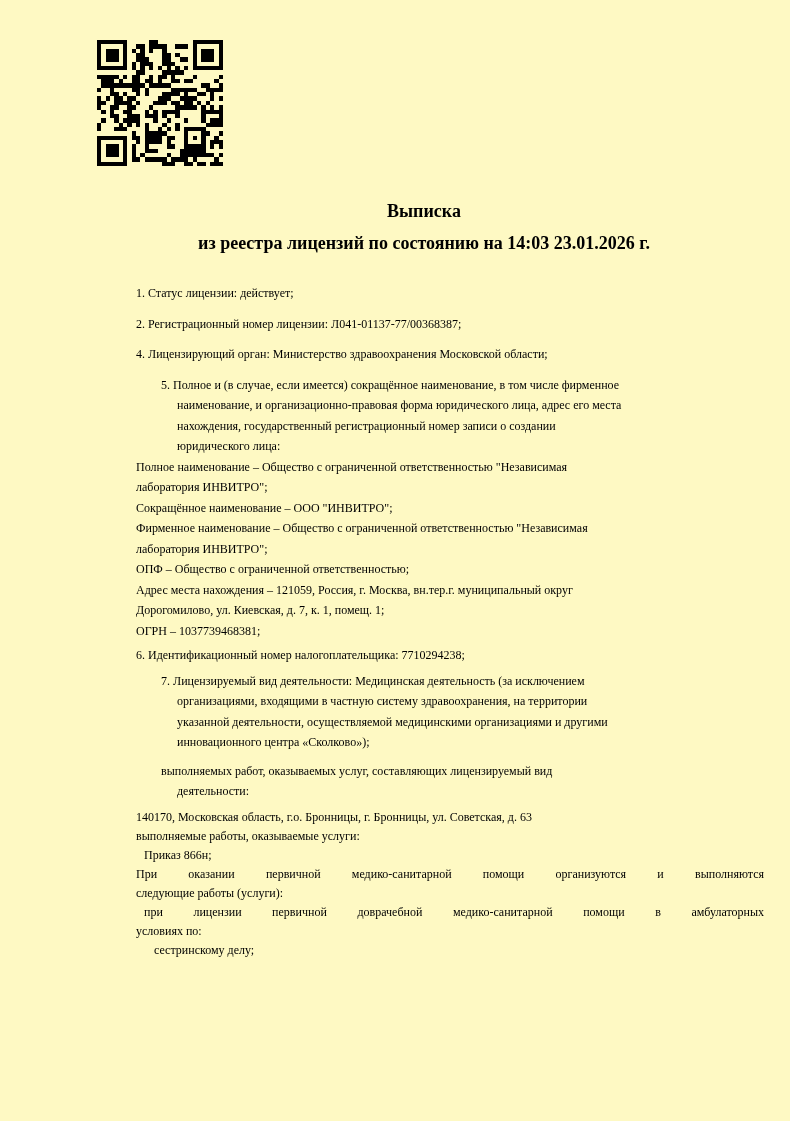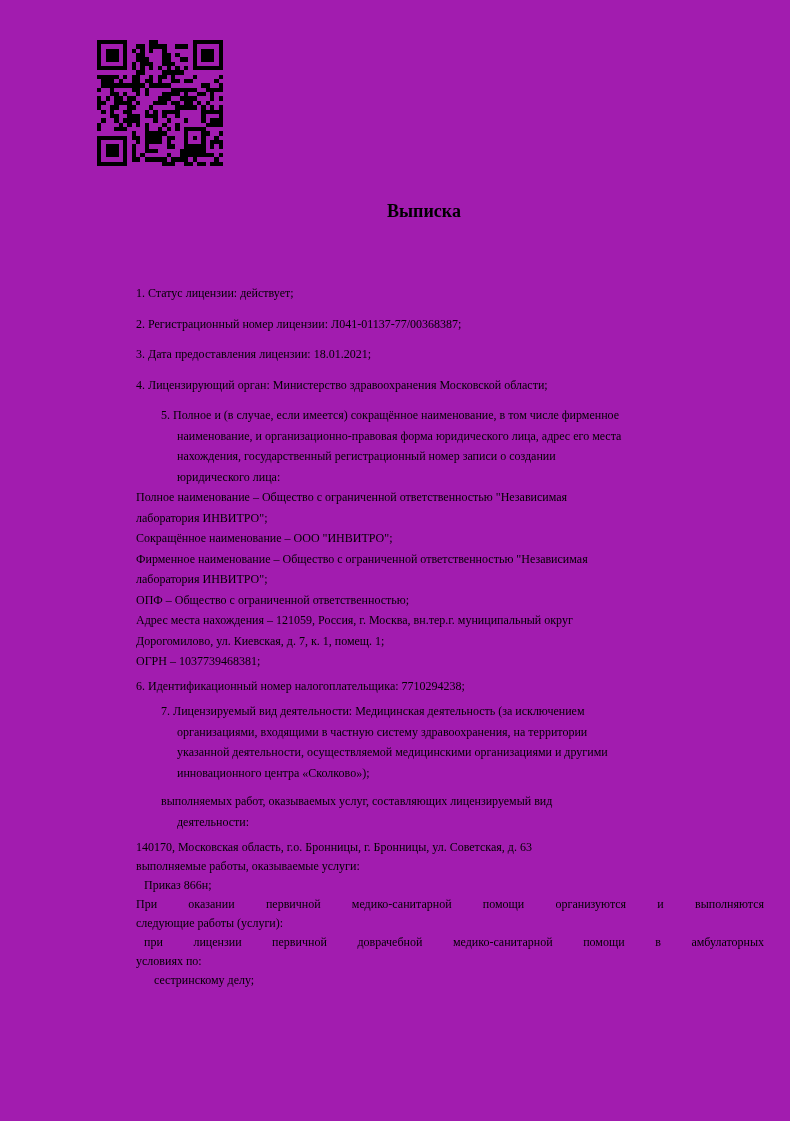--- a/index.html
+++ b/index.html
@@ -1,19 +1,19 @@
 <!DOCTYPE html>
 <html><head>
 <meta charset="utf-8">
 <style>
   html,body{margin:0;padding:0;background:#fff;}
   .page{
     position:relative;
     width:790px;height:1121px;
-    background:#a21caf;
+    background:#fef9c3;
     color:#000;
     font-family:"Liberation Serif","DejaVu Serif",serif;
     overflow:hidden;
   }
   #qr{
     position:absolute;left:97px;top:40px;
     width:126px;height:126px;
   }
   .titles{
     position:absolute;left:136px;top:201px;width:576px;
@@ -461,27 +461,27 @@
       <rect x="21" y="28" width="1" height="1" fill="#000"></rect>
       <rect x="23" y="28" width="1" height="1" fill="#000"></rect>
       <rect x="24" y="28" width="1" height="1" fill="#000"></rect>
       <rect x="26" y="28" width="1" height="1" fill="#000"></rect>
       <rect x="27" y="28" width="1" height="1" fill="#000"></rect>
       <rect x="28" y="28" width="1" height="1" fill="#000"></rect>
     </svg>
 
   <div class="titles">
     <div>Выписка</div>
+    <div class="subtitle">из реестра лицензий по состоянию на 14:03 23.01.2026 г.</div>
   </div>
 
   <div class="content">
 
     <p class="item">1. Статус лицензии: действует;</p>
     <p class="item">2. Регистрационный номер лицензии: Л041-01137-77/00368387;</p>
-    <p class="item">3. Дата предоставления лицензии: 18.01.2021;</p>
     <p class="item">4. Лицензирующий орган: Министерство здравоохранения Московской области;</p>
 
     <div class="block hang mb0">
       <div class="line">5. Полное и (в случае, если имеется) сокращённое наименование, в том числе фирменное</div>
       <div class="line">наименование, и организационно-правовая форма юридического лица, адрес его места</div>
       <div class="line">нахождения, государственный регистрационный номер записи о создании</div>
       <div class="line">юридического лица:</div>
     </div>
 
     <div class="block mb4">

